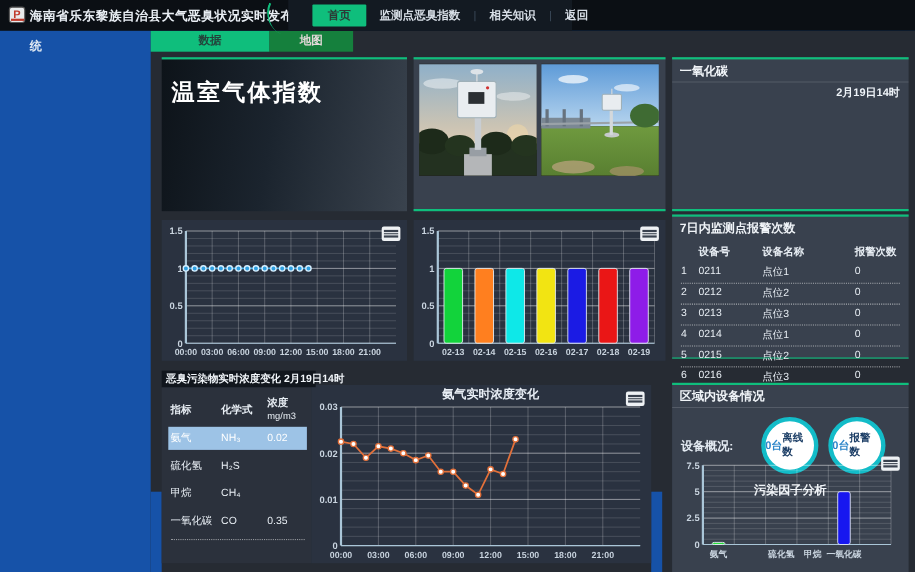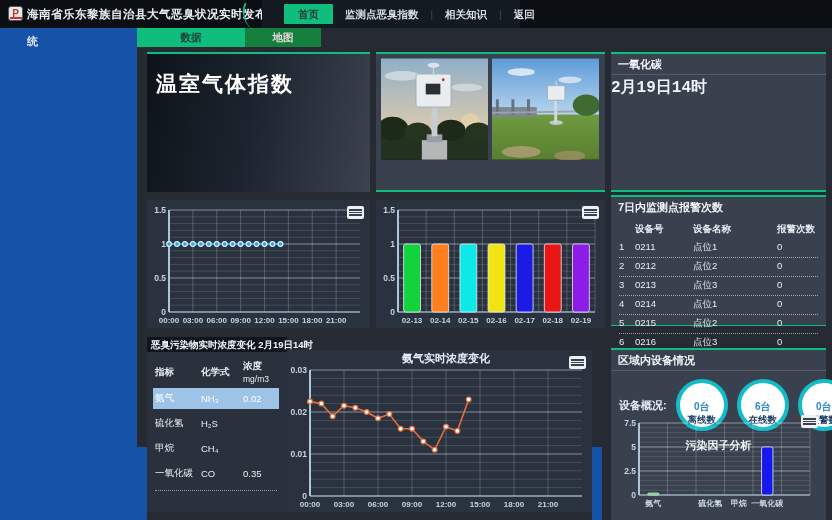--- a/index.html
+++ b/index.html
@@ -37,21 +37,21 @@
   .greet { position:absolute; left:147px; top:52px; width:223px; height:140px; border-top:2px solid #0fbe7c; background:linear-gradient(100deg,#0d1319 0%,#1b242e 45%,#3a434e 100%); }
   .greet-date { height:16px; background:#151b22; color:#fff; font-size:9.5px; font-weight:bold; text-align:right; padding:2px 22px 0 0; }
   .greet-title { color:#ffffff; font-size:21px; font-weight:bold; letter-spacing:2px; margin:16px 0 0 9px; }
 
   
   .photos-body { display:flex; gap:4px; padding:4px 5px; }
   .photo { width:107px; height:102px; background:#222; }
   .photo svg { display:block; width:100%; height:100%; }
 
   
-  .weather-time { color:#eef3f8; font-size:16px; font-weight:bold; text-align:left; padding:2px 8px 0 0;font-family:Liberation Mono, monospace; }
+  .weather-time { color:#eef3f8; font-size:10px; font-weight:bold; text-align:right; padding:2px 8px 0 0; }
 
   
   .chartbox { position:absolute; background:#2a3240; }
   .chartbox svg { display:block; }
   .menu-icon { position:absolute; right:6px; top:6px; width:17px; height:13px; background:#eef1f4; border-radius:2px; display:flex; flex-direction:column; justify-content:space-evenly; padding:2px; cursor:pointer; z-index:5; }
   .menu-icon span { height:1.6px; background:#39414e; }
 
   
   .atable { font-size:9.5px; color:#e8eef4; padding:4px 8px 0 8px; }
   .arow { display:grid; grid-template-columns:16px 58px 84px 1fr; padding:2px 0 3px 0; }
@@ -61,23 +61,23 @@
   
   .ptitle { position:absolute; left:147px; top:337px; width:140px; height:15px; background:#11161d; color:#f2f6fa; font-size:9.5px; font-weight:bold; line-height:15px; padding-left:4px; white-space:nowrap; z-index:6; }
   .ptable { position:absolute; left:147px; top:352px; width:136px; height:160px; background:#2b313c; font-size:9.5px; color:#e8eef4; padding:6px 4px 0 6px; }
   .prow { display:grid; grid-template-columns:46px 42px 1fr; align-items:center; min-height:21px; margin-bottom:4px; padding:2px 2px; }
   .prow.head { font-weight:bold; margin-bottom:2px; }
   .prow.hl { background:#9dc3e6; color:#ffffff; }
   .punit { font-size:8.5px; font-weight:normal; }
   .pdots { border-bottom:1px dotted rgba(255,255,255,.5); margin:6px 2px 0 2px; }
 
   
-  .dev-body { display:flex; align-items:center; padding:8px 6px 0 8px; gap:9px; }
+  .dev-body { display:flex; align-items:center; padding:8px 6px 0 8px; gap:25px; }
   .dev-label { color:#e3eaf2; font-size:11px; font-weight:bold; white-space:nowrap; }
-  .circle { width:52px; height:52px; border-radius:50%; background:#ffffff; border:4px solid #13bcc8; display:flex; flex-direction:column; align-items:center; justify-content:flex-end; }
+  .circle { width:52px; height:52px; border-radius:50%; background:#ffffff; border:4px solid #13bcc8; display:flex; flex-direction:row; align-items:center; justify-content:center; }
   .circle .v { color:#2e86c9; font-size:10px; font-weight:bold; }
   .circle .l { color:#1c3e66; font-size:9.5px; font-weight:bold; }
   .factor-title { color:#f0f4f8; font-size:11px; font-weight:bold; text-align:center; margin-top:7px; }
   .factor-chart { position:absolute; left:617px; top:413px; width:203px; height:98px; }
 </style>
 </head>
 <body>
 
 <div class="page">
 
@@ -460,24 +460,20 @@
   <div class="panel" style="left:611px;top:330px;width:215px;height:183px;margin-top:18px;">
     <div class="panel-h subline">区域内设备情况</div>
     <div class="dev-body">
       <div class="dev-label">设备概况:</div>
       <div id="dev-stats" style="display:flex;gap:9px;">
           <div class="circle">
             <div class="v">0台</div>
             <div class="l">离线数</div>
           </div>
           <div class="circle">
-            <div class="v">6台</div>
-            <div class="l">在线数</div>
-          </div>
-          <div class="circle">
             <div class="v">0台</div>
             <div class="l">报警数</div>
           </div>
         </div>
     </div>
     <div class="factor-title">污染因子分析</div>
   </div>
   <div class="factor-chart chartbox" style="background:transparent;">
     <div class="menu-icon" style="top:2px;right:2px;">
         <span></span>

